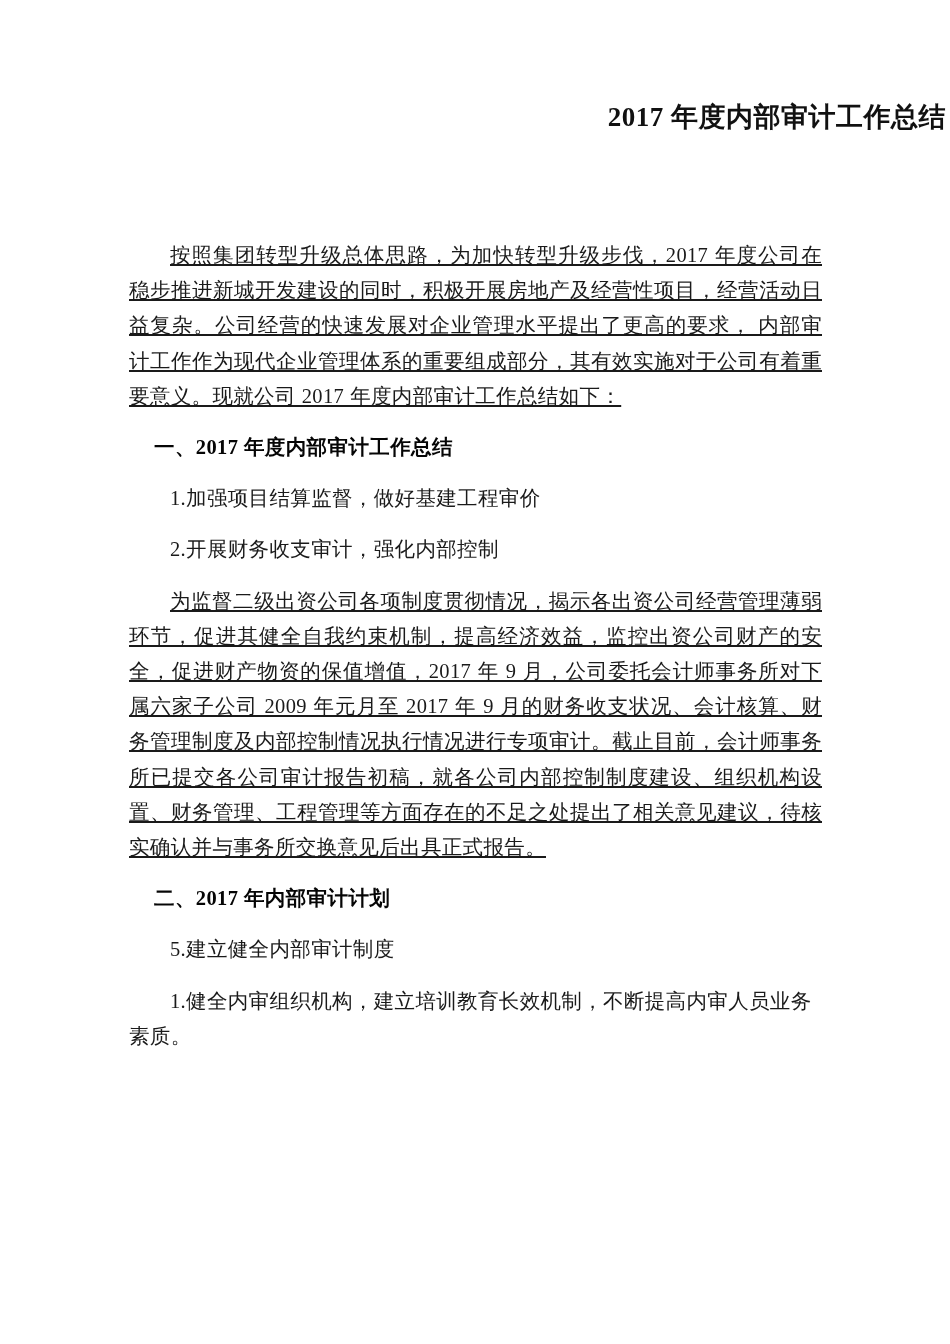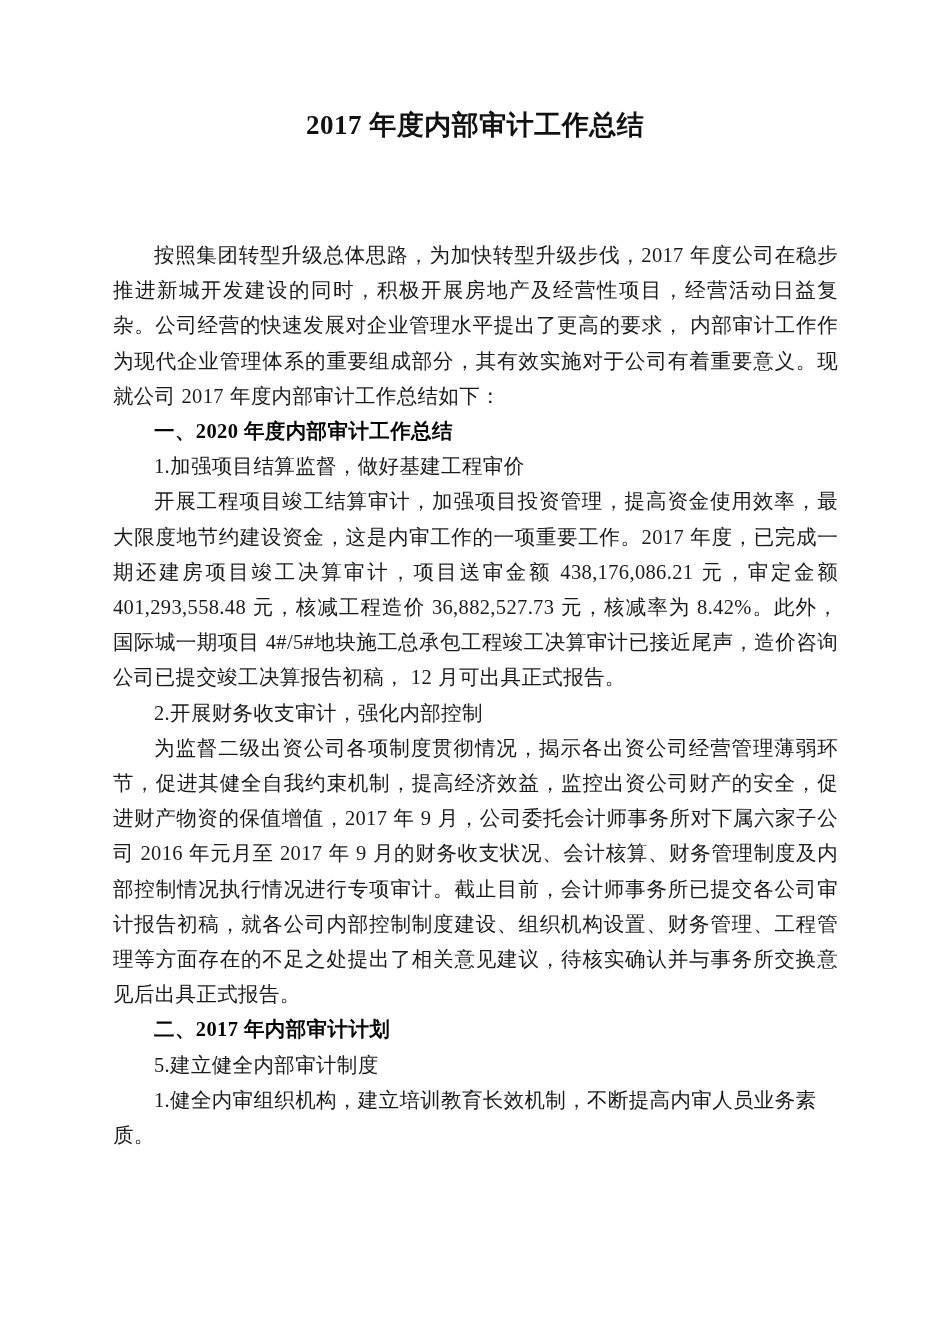--- a/index.html
+++ b/index.html
@@ -19,85 +19,85 @@
     position: absolute;
     left: 113px;
     top: 0;
     width: 725px;
   }
   .doc-title {
     font-family: "Liberation Serif", "DejaVu Serif", serif;
     font-weight: bold;
     font-size: 27px;
     line-height: 34px;
-    text-align: center;
+    text-align: right;
     color: #111111;
     letter-spacing: 0.5px;
-    margin: 12px;
+    margin: 4px;
     padding-top: 96px;
   }
   .title-spacer {
     height: 84px;
   }
   p.para {
     font-family: "Liberation Serif", "DejaVu Serif", serif;
     font-size: 20.5px;
     line-height: 35.2px;
     color: #1a1a1a;
-    margin: 0;
+    margin: 16px;
     text-align: justify;
     text-justify: inter-ideograph;
     text-indent: 2em;
     letter-spacing: 0.35px;
     word-spacing: 0.5px;
+    text-decoration: underline;
   }
   p.heading {
     font-family: "Liberation Serif", "DejaVu Serif", serif;
     font-size: 20.5px;
     line-height: 35.2px;
     font-weight: bold;
     color: #050505;
     margin: 0;
     text-indent: 2em;
     text-align: left;
     letter-spacing: 0.4px;
   }
   p.subheading {
     font-family: "Liberation Serif", "DejaVu Serif", serif;
     font-size: 20.5px;
     line-height: 35.2px;
     color: #1a1a1a;
-    margin: 0;
+    margin: 16px;
     text-indent: 2em;
     text-align: left;
     letter-spacing: 0.35px;
   }
 </style>
 </head>
 <body>
 
 <div class="page">
 
   <h1 class="doc-title">2017 年度内部审计工作总结</h1>
 
   <div class="title-spacer"></div>
 
   <div class="doc-body" style="position:static; margin-left:113px; width:725px;">
 
     <p class="para">按照集团转型升级总体思路，为加快转型升级步伐，2017 年度公司在稳步推进新城开发建设的同时，积极开展房地产及经营性项目，经营活动日益复杂。公司经营的快速发展对企业管理水平提出了更高的要求， 内部审计工作作为现代企业管理体系的重要组成部分，其有效实施对于公司有着重要意义。现就公司 2017 年度内部审计工作总结如下：</p>
 
-    <p class="heading">一、2020 年度内部审计工作总结</p>
+    <p class="heading">一、2017 年度内部审计工作总结</p>
 
     <p class="subheading">1.加强项目结算监督，做好基建工程审价</p>
 
-    <p class="para">开展工程项目竣工结算审计，加强项目投资管理，提高资金使用效率，最大限度地节约建设资金，这是内审工作的一项重要工作。2017 年度，已完成一期还建房项目竣工决算审计，项目送审金额 438,176,086.21 元，审定金额 401,293,558.48 元，核减工程造价 36,882,527.73 元，核减率为 8.42%。此外，国际城一期项目 4#/5#地块施工总承包工程竣工决算审计已接近尾声，造价咨询公司已提交竣工决算报告初稿， 12 月可出具正式报告。</p>
 
     <p class="subheading">2.开展财务收支审计，强化内部控制</p>
 
-    <p class="para">为监督二级出资公司各项制度贯彻情况，揭示各出资公司经营管理薄弱环节，促进其健全自我约束机制，提高经济效益，监控出资公司财产的安全，促进财产物资的保值增值，2017 年 9 月，公司委托会计师事务所对下属六家子公司 2016 年元月至 2017 年 9 月的财务收支状况、会计核算、财务管理制度及内部控制情况执行情况进行专项审计。截止目前，会计师事务所已提交各公司审计报告初稿，就各公司内部控制制度建设、组织机构设置、财务管理、工程管理等方面存在的不足之处提出了相关意见建议，待核实确认并与事务所交换意见后出具正式报告。</p>
+    <p class="para">为监督二级出资公司各项制度贯彻情况，揭示各出资公司经营管理薄弱环节，促进其健全自我约束机制，提高经济效益，监控出资公司财产的安全，促进财产物资的保值增值，2017 年 9 月，公司委托会计师事务所对下属六家子公司 2009 年元月至 2017 年 9 月的财务收支状况、会计核算、财务管理制度及内部控制情况执行情况进行专项审计。截止目前，会计师事务所已提交各公司审计报告初稿，就各公司内部控制制度建设、组织机构设置、财务管理、工程管理等方面存在的不足之处提出了相关意见建议，待核实确认并与事务所交换意见后出具正式报告。</p>
 
     <p class="heading">二、2017 年内部审计计划</p>
 
     <p class="subheading">5.建立健全内部审计制度</p>
 
 
     <p class="subheading">1.健全内审组织机构，建立培训教育长效机制，不断提高内审人员业务素质。</p>
 
   </div>
 </div>

